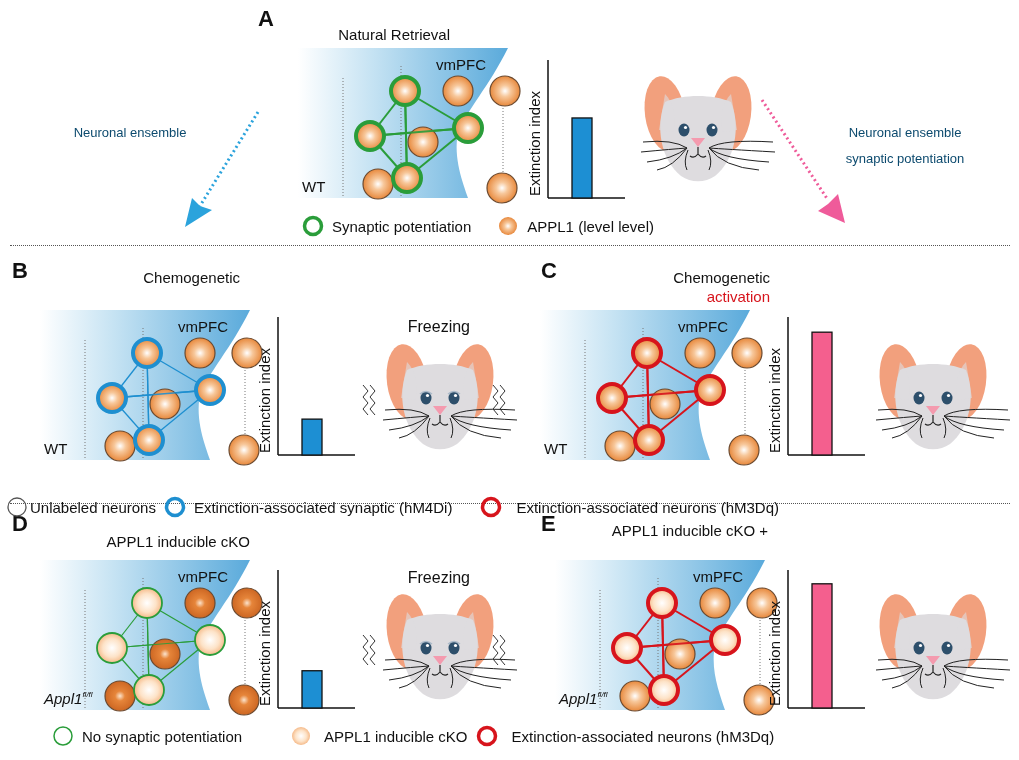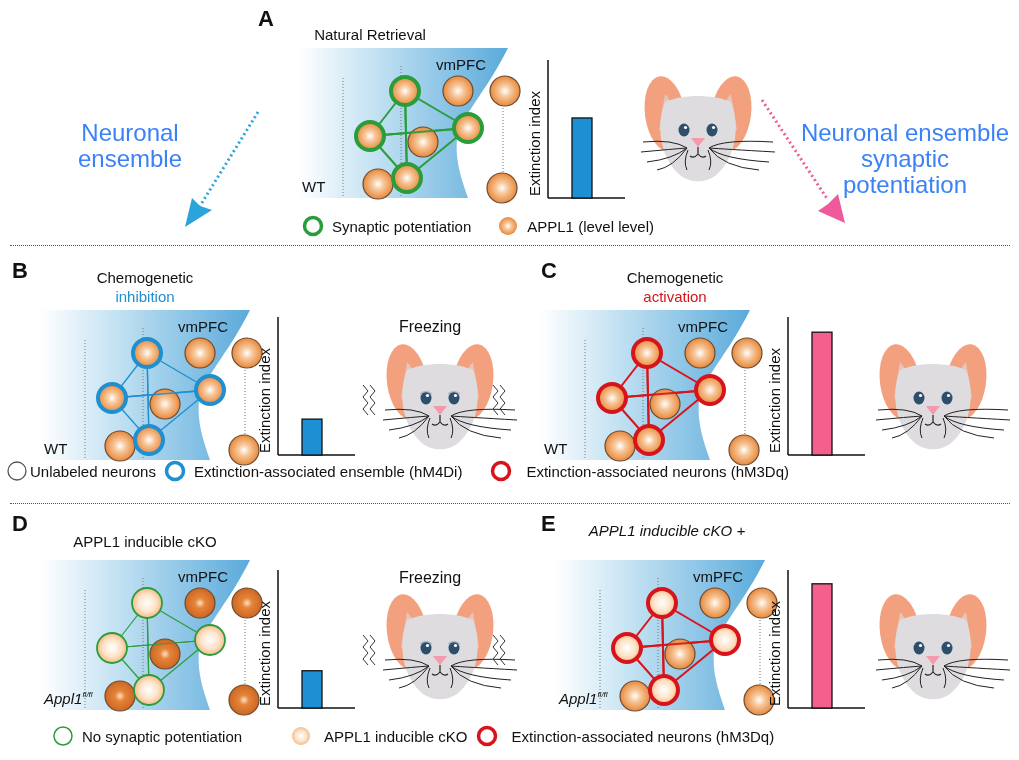--- a/index.html
+++ b/index.html
@@ -1,20 +1,20 @@
 <!DOCTYPE html>
 <html><head>
 <meta charset="utf-8">
 <style>
   html, body { margin: 0; padding: 0; background: #ffffff; }
   body { width: 1019px; height: 760px; position: relative; overflow: hidden;
          font-family: "Liberation Sans", "DejaVu Sans", sans-serif; color: #111; }
   .panel-letter { position: absolute; font-weight: bold; font-size: 22px; color: #111; }
-  .title { position: absolute; font-size: 15px; text-align: center; line-height: 19px; color: #111; }
-  .big-label { position: absolute; font-size: 24px; text-align: center; line-height: 26px; color: #3b82f6; }
+  .title { position: absolute; font-size: 15px; text-align: right; line-height: 19px; color: #111; }
+  .big-label { position: absolute; font-size: 13px; text-align: center; line-height: 26px; color: #0c4a6e; }
   .legend { position: absolute; font-size: 15px; display: flex; align-items: center; gap: 8px; white-space: nowrap; color: #111; }
   .divider { position: absolute; left: 10px; width: 1000px; height: 0; border-top: 1.5px dotted #555; }
   svg { position: absolute; overflow: visible; }
   .axis-label { font-size: 15px; fill: #111; font-family: "Liberation Sans", sans-serif; }
   .region-label { font-size: 15px; fill: #111; font-family: "Liberation Sans", sans-serif; }
 </style>
 </head>
 <body>
 
 <svg width="0" height="0" style="position:absolute">
@@ -63,28 +63,27 @@
   <polygon points="845,223 818,211 828,204 838,194" fill="#ef5b9a"></polygon>
 </svg>
 
 <div class="divider" style="top:245px;"></div>
 <div class="divider" style="top:503px;"></div>
 
 <div class="title" style="left:290px; top:25px; width:160px;">Natural Retrieval</div>
 
 <div class="title" style="left:50px; top:268px; width:190px;">
   <div>Chemogenetic</div>
-  <div style="color:#1e8fd0;">inhibition</div>
 </div>
 <div class="title" style="left:580px; top:268px; width:190px;">
   <div>Chemogenetic</div>
   <div style="color:#d7141c;">activation</div>
 </div>
 <div class="title" style="left:40px; top:532px; width:210px;">APPL1 inducible cKO</div>
-<div class="title" style="left:547px; top:521px; width:240px;font-style:italic;">
+<div class="title" style="left:528px; top:521px; width:240px;">
   <div>APPL1 inducible cKO +</div>
 </div>
 
 <svg id="regionA" style="left:298px; top:48px;" width="240" height="155">
     <path d="M0,0 L210,0 C190,40 170,60 160,85 C155,110 165,135 170,150 L0,150 Z" fill="url(#gRegion)"></path>
     <line x1="45" y1="30" x2="45" y2="150" stroke="#777" stroke-width="1" stroke-dasharray="1 2"></line>
     <line x1="103" y1="18" x2="103" y2="150" stroke="#777" stroke-width="1" stroke-dasharray="1 2"></line>
     <line x1="205" y1="33" x2="205" y2="150" stroke="#777" stroke-width="1" stroke-dasharray="1 2"></line>
     <line x1="107" y1="43" x2="72" y2="88" stroke="#2a9d3a" stroke-width="2"></line>
     <line x1="107" y1="43" x2="170" y2="80" stroke="#2a9d3a" stroke-width="2"></line>
@@ -383,29 +382,29 @@
   <svg style="position:static" width="22" height="22">
       <circle cx="11" cy="11" r="8.5" fill="none" stroke="#2a9d3a" stroke-width="3.5"></circle>
     </svg>
   <span style="margin-right:18px;">Synaptic potentiation</span>
   <svg style="position:static" width="22" height="22">
       <circle cx="11" cy="11" r="9" fill="url(#gNeuron)"></circle>
     </svg>
   <span>APPL1 (level level)</span>
 </div>
 
-<div class="legend" style="left:6px; top:460px;">
+<div class="legend" style="left:6px; top:496px;">
   <svg style="position:static" width="22" height="22">
       <circle cx="11" cy="11" r="9" fill="none" stroke="#555" stroke-width="1.3"></circle>
     </svg>
   <span style="margin-left:-6px;">Unlabeled neurons</span>
   <svg style="position:static" width="22" height="22">
       <circle cx="11" cy="11" r="8.5" fill="none" stroke="#1e8fd0" stroke-width="3.5"></circle>
     </svg>
-  <span style="margin-right:20px;">Extinction-associated ensemble (hM4Di)</span>
+  <span style="margin-right:20px;">Extinction-associated synaptic (hM4Di)</span>
   <svg style="position:static" width="22" height="22">
       <circle cx="11" cy="11" r="8.5" fill="none" stroke="#d7141c" stroke-width="3.5"></circle>
     </svg>
   <span style="margin-left:6px;">Extinction-associated neurons (hM3Dq)</span>
 </div>
 
 <div class="legend" style="left:52px; top:725px;">
   <svg style="position:static" width="22" height="22">
       <circle cx="11" cy="11" r="9" fill="none" stroke="#2a9d3a" stroke-width="1.5"></circle>
     </svg>

